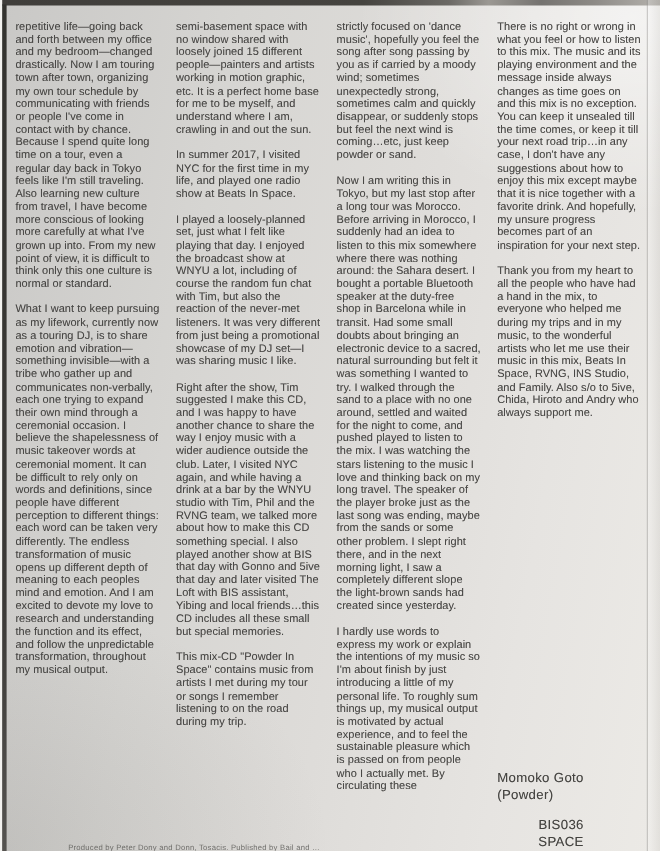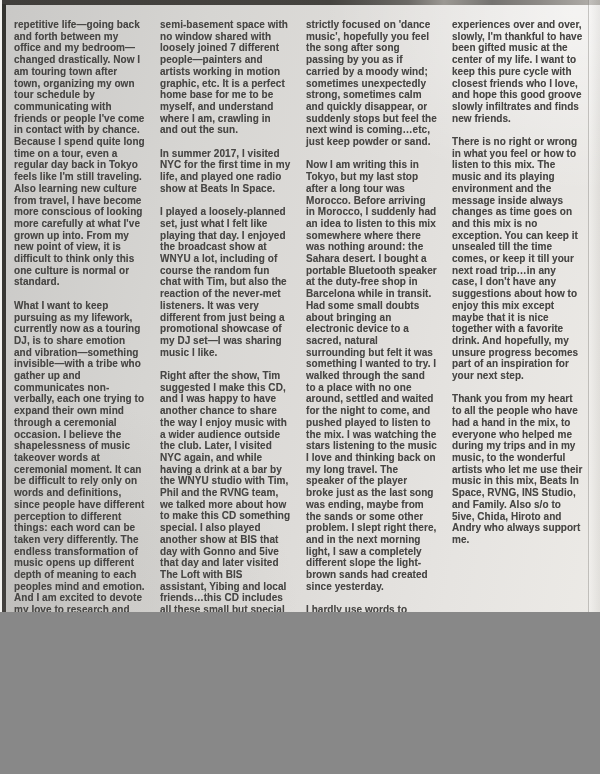--- a/index.html
+++ b/index.html
@@ -1,26 +1,25 @@
 <!DOCTYPE html>
 <html><head>
 <meta charset="utf-8">
 <style>
   html,body{margin:0;padding:0;background:#888;}
   #page{
     position:relative;
-    width:600px;height:612px;
+    width:600px;height:774px;
     overflow:hidden;
     background:
       radial-gradient(ellipse 420px 300px at 96% 2%, rgba(255,255,255,0.55), rgba(255,255,255,0) 60%),
       radial-gradient(ellipse 500px 380px at 0% 100%, rgba(120,118,114,0.18), rgba(120,118,114,0) 60%),
       linear-gradient(100deg, #c9c8c6 0%, #d6d5d2 30%, #dedcd9 55%, #e6e4e1 78%, #eceae6 100%);
     font-family:"Liberation Sans","DejaVu Sans",sans-serif;
     color:#474644;
-    font-weight:bold;
   }
   
   .edge-top{
     position:absolute;top:0;left:0;width:100%;height:5px;
     background:linear-gradient(90deg,#403e3b 0%,#45433f 55%,#6b6965 68%,#9b9893 74%,#757370 82%,#8d8a86 90%,#b5b2ad 100%);
   }
   .edge-left-white{position:absolute;top:0;left:0;width:2px;height:100%;background:#f3f2ef;}
   .edge-left-dark{position:absolute;top:4px;left:2px;width:4px;height:770px;background:linear-gradient(180deg,#34332f 0%,#3b3936 70%,#555350 100%);}
   .crease-right{position:absolute;top:0;left:588px;width:1px;height:100%;background:rgba(140,138,134,0.45);}
   .crease-right-shade{position:absolute;top:0;left:589px;width:11px;height:100%;background:linear-gradient(90deg,rgba(255,255,255,0.25),rgba(150,148,144,0.12));}
@@ -70,33 +69,32 @@
   <div class="edge-left-dark"></div>
   <div class="crease-right"></div>
   <div class="crease-right-shade"></div>
 
   <div id="columns">
     <div class="col">
         <p>repetitive life—going back and forth between my office and my bedroom—changed drastically. Now I am touring town after town, organizing my own tour schedule by communicating with friends or people I've come in contact with by chance. Because I spend quite long time on a tour, even a regular day back in Tokyo feels like I'm still traveling. Also learning new culture from travel, I have become more conscious of looking more carefully at what I've grown up into. From my new point of view, it is difficult to think only this one culture is normal or standard.</p>
         <p>What I want to keep pursuing as my lifework, currently now as a touring DJ, is to share emotion and vibration—something invisible—with a tribe who gather up and communicates non-verbally, each one trying to expand their own mind through a ceremonial occasion. I believe the shapelessness of music takeover words at ceremonial moment. It can be difficult to rely only on words and definitions, since people have different perception to different things: each word can be taken very differently. The endless transformation of music opens up different depth of meaning to each peoples mind and emotion. And I am excited to devote my love to research and understanding the function and its effect, and follow the unpredictable transformation, throughout my musical output.</p>
       </div>
     <div class="col">
-        <p>semi-basement space with no window shared with loosely joined 7 different people—painters and artists working in motion graphic, etc. It is a perfect home base for me to be myself, and understand where I am, crawling in and out the sun.</p>
+        <p>semi-basement space with no window shared with loosely joined 15 different people—painters and artists working in motion graphic, etc. It is a perfect home base for me to be myself, and understand where I am, crawling in and out the sun.</p>
         <p>In summer 2017, I visited NYC for the first time in my life, and played one radio show at Beats In Space.</p>
         <p>I played a loosely-planned set, just what I felt like playing that day. I enjoyed the broadcast show at WNYU a lot, including of course the random fun chat with Tim, but also the reaction of the never-met listeners. It was very different from just being a promotional showcase of my DJ set—I was sharing music I like.</p>
         <p>Right after the show, Tim suggested I make this CD, and I was happy to have another chance to share the way I enjoy music with a wider audience outside the club. Later, I visited NYC again, and while having a drink at a bar by the WNYU studio with Tim, Phil and the RVNG team, we talked more about how to make this CD something special. I also played another show at BIS that day with Gonno and 5ive that day and later visited The Loft with BIS assistant, Yibing and local friends…this CD includes all these small but special memories.</p>
         <p>This mix-CD "Powder In Space" contains music from artists I met during my tour or songs I remember listening to on the road during my trip.</p>
       </div>
     <div class="col">
         <p>strictly focused on 'dance music', hopefully you feel the song after song passing by you as if carried by a moody wind; sometimes unexpectedly strong, sometimes calm and quickly disappear, or suddenly stops but feel the next wind is coming…etc, just keep powder or sand.</p>
         <p>Now I am writing this in Tokyo, but my last stop after a long tour was Morocco. Before arriving in Morocco, I suddenly had an idea to listen to this mix somewhere where there was nothing around: the Sahara desert. I bought a portable Bluetooth speaker at the duty-free shop in Barcelona while in transit. Had some small doubts about bringing an electronic device to a sacred, natural surrounding but felt it was something I wanted to try. I walked through the sand to a place with no one around, settled and waited for the night to come, and pushed played to listen to the mix. I was watching the stars listening to the music I love and thinking back on my long travel. The speaker of the player broke just as the last song was ending, maybe from the sands or some other problem. I slept right there, and in the next morning light, I saw a completely different slope the light-brown sands had created since yesterday.</p>
         <p>I hardly use words to express my work or explain the intentions of my music so I'm about finish by just introducing a little of my personal life. To roughly sum things up, my musical output is motivated by actual experience, and to feel the sustainable pleasure which is passed on from people who I actually met. By circulating these</p>
       </div>
     <div class="col">
-        <p>experiences over and over, slowly, I'm thankful to have been gifted music at the center of my life. I want to keep this pure cycle with closest friends who I love, and hope this good groove slowly infiltrates and finds new friends.</p>
         <p>There is no right or wrong in what you feel or how to listen to this mix. The music and its playing environment and the message inside always changes as time goes on and this mix is no exception. You can keep it unsealed till the time comes, or keep it till your next road trip…in any case, I don't have any suggestions about how to enjoy this mix except maybe that it is nice together with a favorite drink. And hopefully, my unsure progress becomes part of an inspiration for your next step.</p>
         <p>Thank you from my heart to all the people who have had a hand in the mix, to everyone who helped me during my trips and in my music, to the wonderful artists who let me use their music in this mix, Beats In Space, RVNG, INS Studio, and Family. Also s/o to 5ive, Chida, Hiroto and Andry who always support me.</p>
       </div>
   </div>
 
   <div id="signature">
     <div>Momoko Goto</div>
     <div>(Powder)</div>
     <div class="catalog-block">
       <div>BIS036</div>

